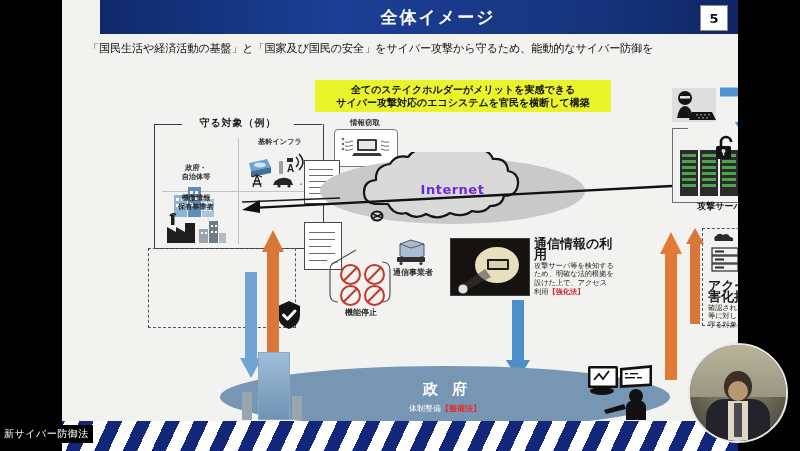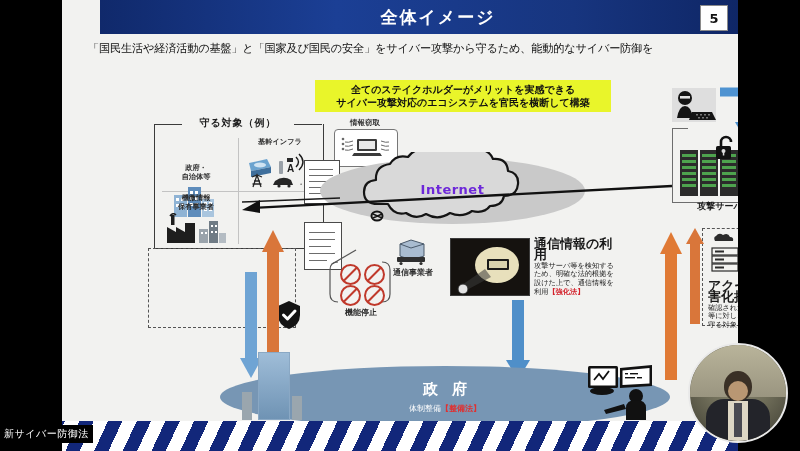--- a/index.html
+++ b/index.html
@@ -374,21 +374,21 @@
         <path d="M8 48 L34 30 L40 38 L14 52 Z" fill="#3b3b3b" opacity="0.55"></path>
         <rect x="36" y="20" width="22" height="11" rx="1" fill="#1a1a1a"></rect>
         <rect x="38" y="22" width="18" height="7" fill="#d8d2ae"></rect>
         <circle cx="12" cy="50" r="5" fill="#e3e3e3" stroke="#2a2a2a" stroke-width="1"></circle>
       </svg>
     </div>
     <div class="tblk" style="left:472px;top:240px;width:82px;">
       <b>通信情報の利用</b><br>
       <span>攻撃サーバ等を検知する</span><br>
       <span>ため、明確な法的根拠を</span><br>
-      <span>設けた上で、通信情報を</span><br>
+      <span>設けた上で、アクセス</span><br>
       <span>利用</span><span class="red">【強化法】</span>
     </div>
 
     <div class="dash" style="left:640px;top:228px;width:92px;height:98px;"></div>
     <svg style="position:absolute;left:646px;top:232px;width:80px;height:48px;">
       <g fill="none" stroke="#2b2b2b" stroke-width="1.2">
         <rect x="4" y="16" width="26" height="7"></rect>
           <rect x="4" y="24" width="26" height="7"></rect>
           <rect x="4" y="32" width="26" height="7"></rect>
         <rect x="50" y="16" width="26" height="7"></rect>

